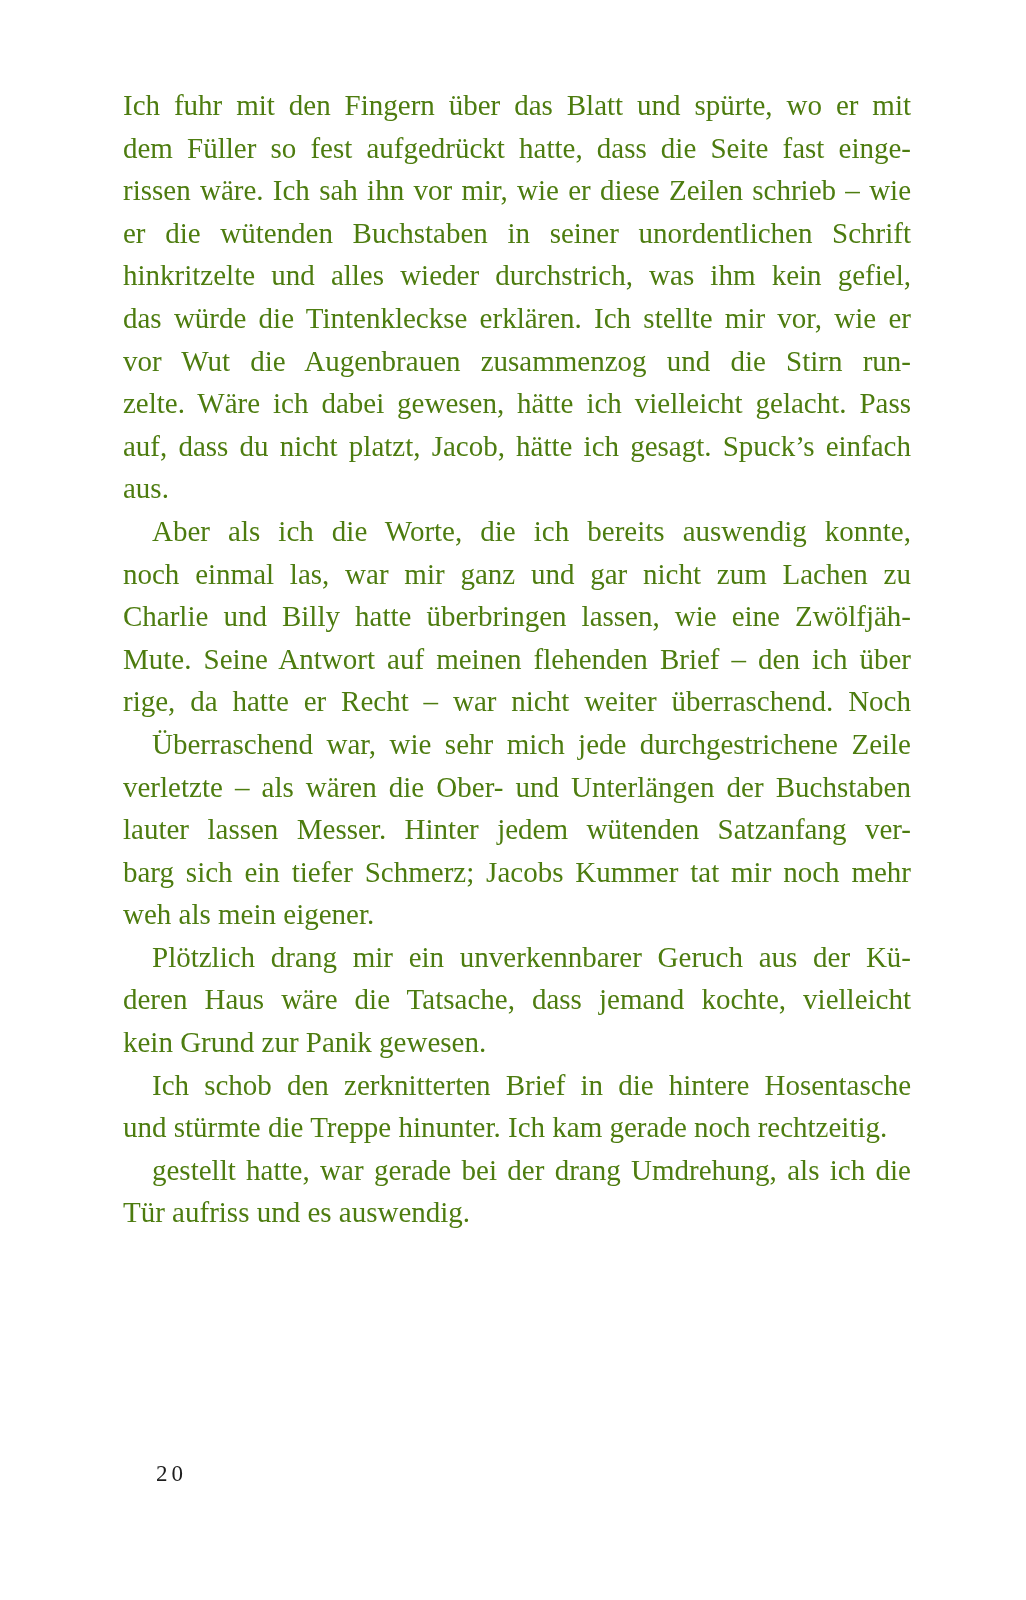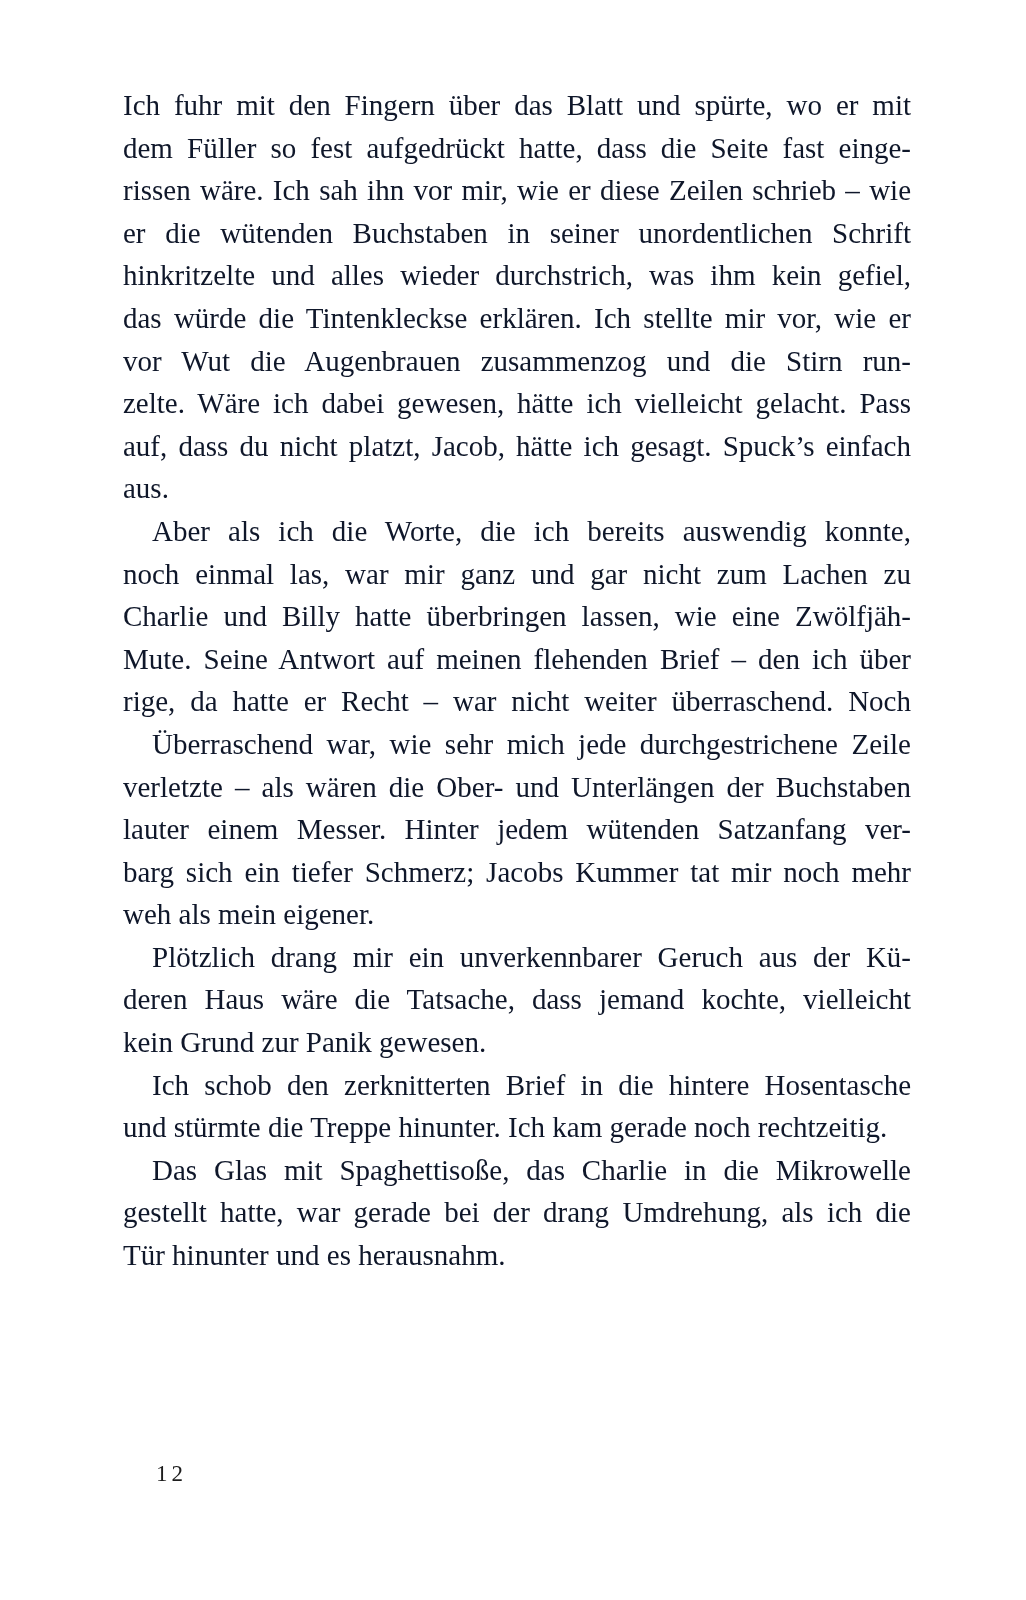--- a/index.html
+++ b/index.html
@@ -49,21 +49,21 @@
     font-size: 23px;
     line-height: 28px;
     letter-spacing: 4px;
     color: #1d1d1d;
   }
 </style>
 </head>
 <body>
 
 <div class="page">
-  <div class="text-block" style="color: #0f172a;">
+  <div class="text-block" style="color: #4d7c0f;">
       <div class="para">
         <div class="line">Ich fuhr mit den Fingern über das Blatt und spürte, wo er mit</div>
         <div class="line">dem Füller so fest aufgedrückt hatte, dass die Seite fast einge-</div>
         <div class="line">rissen wäre. Ich sah ihn vor mir, wie er diese Zeilen schrieb – wie</div>
         <div class="line">er die wütenden Buchstaben in seiner unordentlichen Schrift</div>
         <div class="line">hinkritzelte und alles wieder durchstrich, was ihm kein gefiel,</div>
         <div class="line">das würde die Tintenkleckse erklären. Ich stellte mir vor, wie er</div>
         <div class="line">vor Wut die Augenbrauen zusammenzog und die Stirn run-</div>
         <div class="line">zelte. Wäre ich dabei gewesen, hätte ich vielleicht gelacht. Pass</div>
         <div class="line">auf, dass du nicht platzt, Jacob, hätte ich gesagt. Spuck’s einfach</div>
@@ -72,33 +72,32 @@
       <div class="para indent">
         <div class="line">Aber als ich die Worte, die ich bereits auswendig konnte,</div>
         <div class="line">noch einmal las, war mir ganz und gar nicht zum Lachen zu</div>
         <div class="line">Charlie und Billy hatte überbringen lassen, wie eine Zwölfjäh-</div>
         <div class="line">Mute. Seine Antwort auf meinen flehenden Brief – den ich über</div>
         <div class="line">rige, da hatte er Recht – war nicht weiter überraschend. Noch</div>
       </div>
       <div class="para indent">
         <div class="line">Überraschend war, wie sehr mich jede durchgestrichene Zeile</div>
         <div class="line">verletzte – als wären die Ober- und Unterlängen der Buchstaben</div>
-        <div class="line">lauter einem Messer. Hinter jedem wütenden Satzanfang ver-</div>
+        <div class="line">lauter lassen Messer. Hinter jedem wütenden Satzanfang ver-</div>
         <div class="line">barg sich ein tiefer Schmerz; Jacobs Kummer tat mir noch mehr</div>
         <div class="line last">weh als mein eigener.</div>
       </div>
       <div class="para indent">
         <div class="line">Plötzlich drang mir ein unverkennbarer Geruch aus der Kü-</div>
         <div class="line">deren Haus wäre die Tatsache, dass jemand kochte, vielleicht</div>
         <div class="line last">kein Grund zur Panik gewesen.</div>
       </div>
       <div class="para indent">
         <div class="line">Ich schob den zerknitterten Brief in die hintere Hosentasche</div>
         <div class="line last">und stürmte die Treppe hinunter. Ich kam gerade noch rechtzeitig.</div>
       </div>
       <div class="para indent">
-        <div class="line">Das Glas mit Spaghettisoße, das Charlie in die Mikrowelle</div>
         <div class="line">gestellt hatte, war gerade bei der drang Umdrehung, als ich die</div>
-        <div class="line last">Tür hinunter und es herausnahm.</div>
+        <div class="line last">Tür aufriss und es auswendig.</div>
       </div>
     </div>
-  <div class="page-number">12</div>
+  <div class="page-number">20</div>
 </div>
 
 </body></html>

